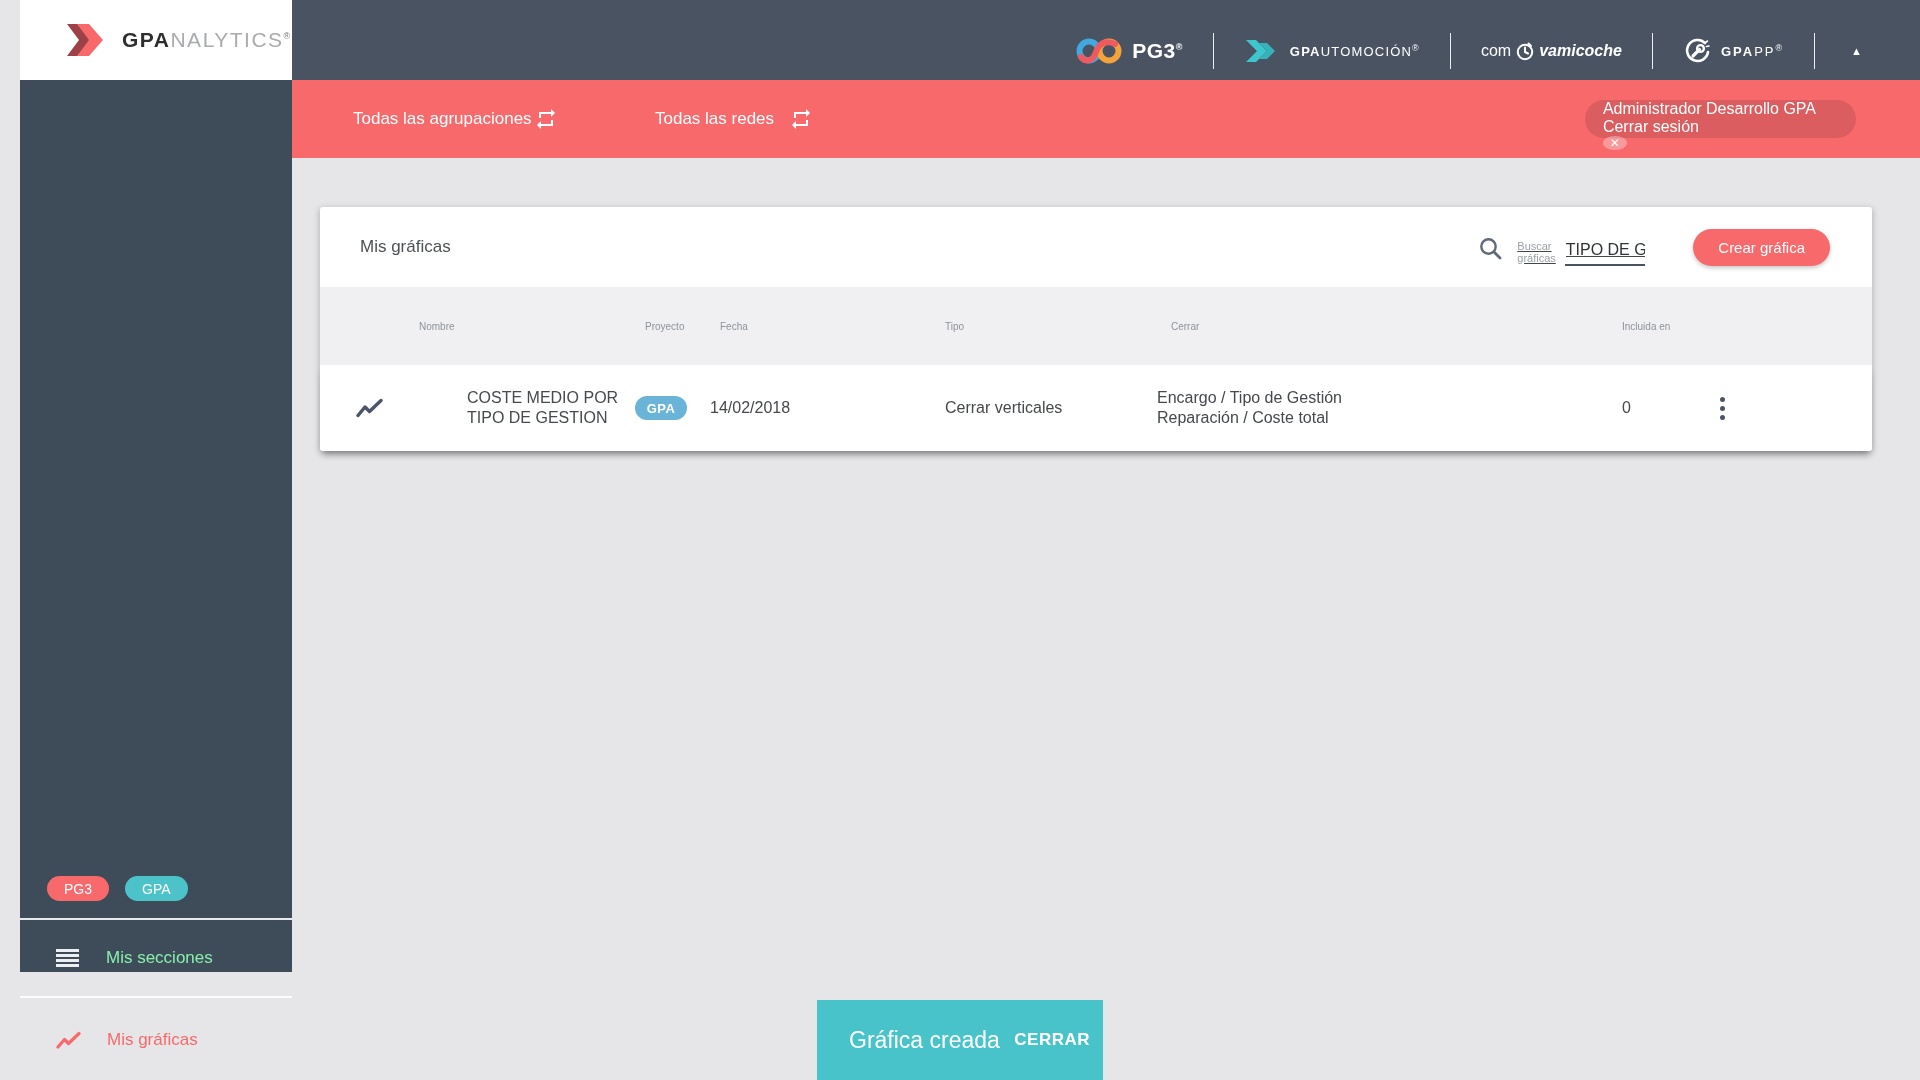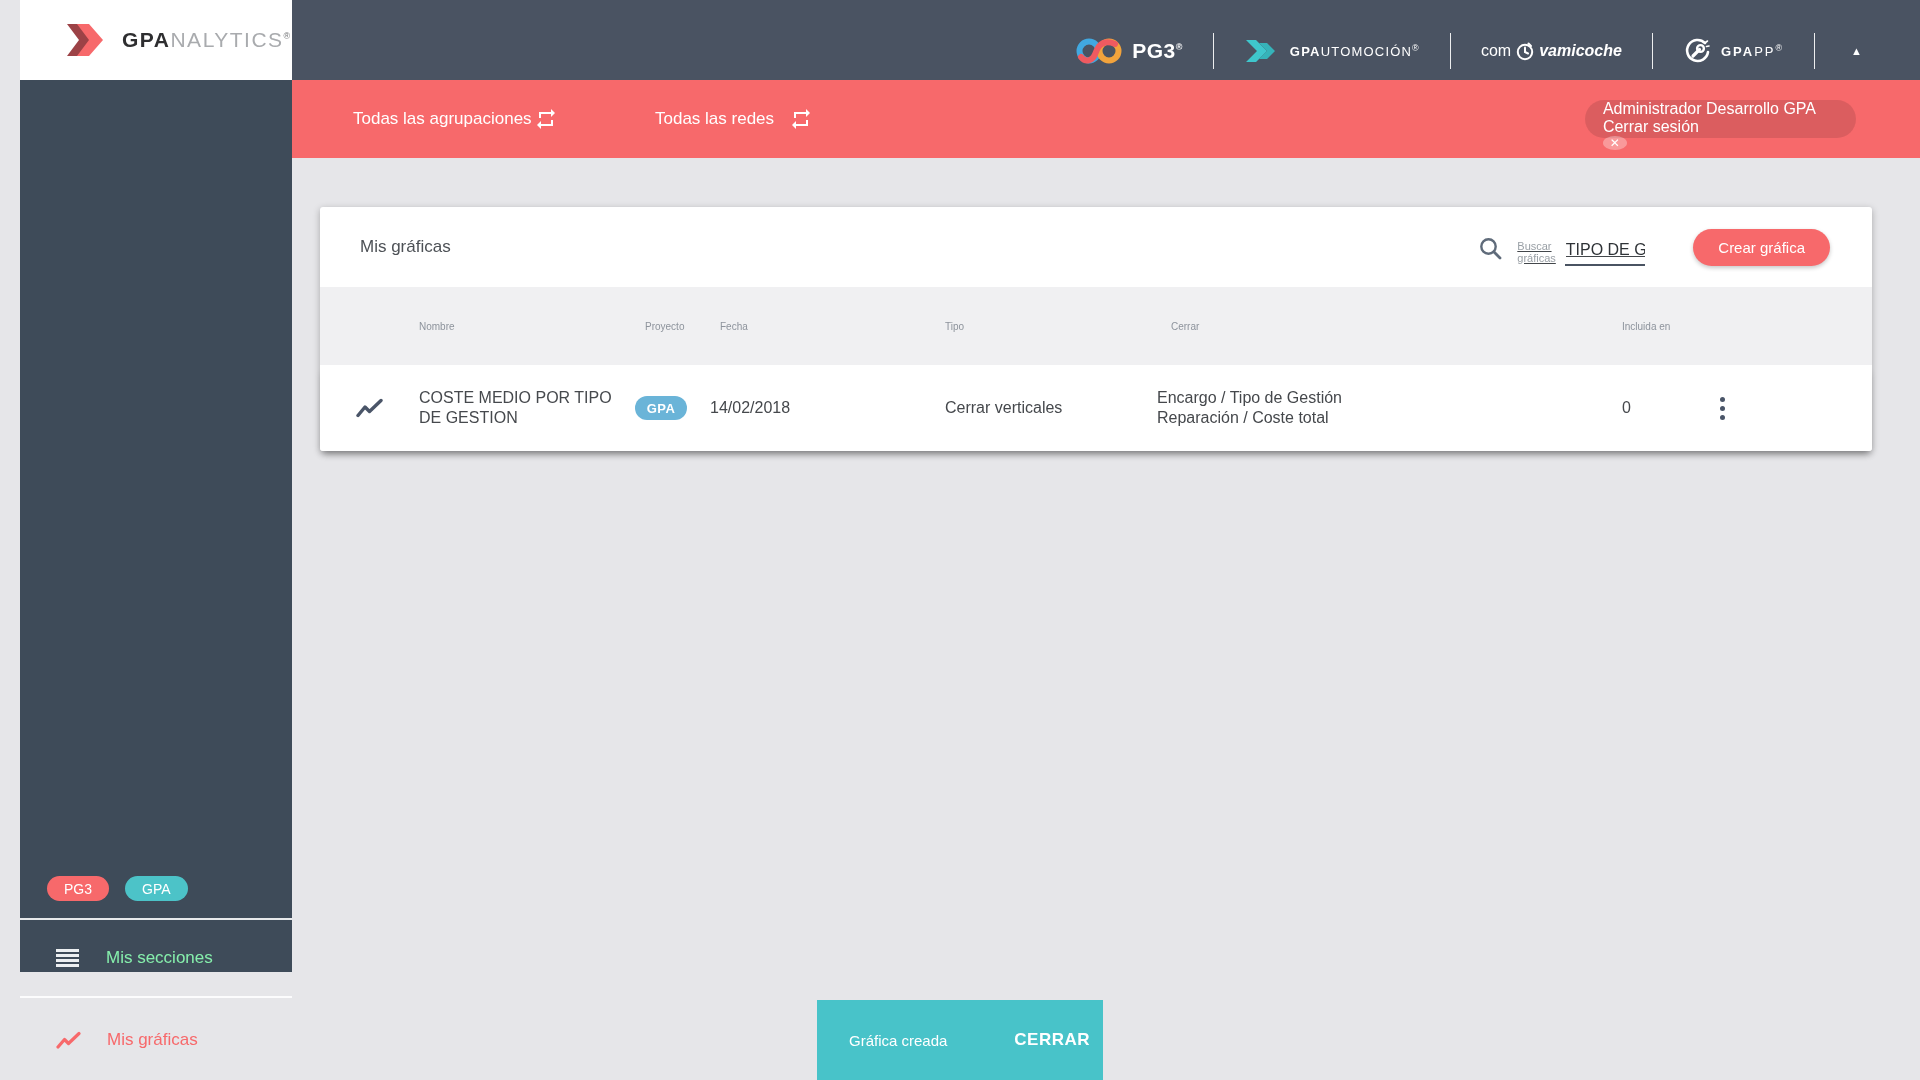--- a/index.html
+++ b/index.html
@@ -126,37 +126,37 @@
   .th-date { padding-left:10px; }
   .th-data { padding-left:14px; }
   .th-included { padding-left:3px; }
 
   .trow {
     height:86px; background:#fff; font-size:16px; color:#45484c;
     border-radius:0 0 3px 3px; cursor:pointer;
     box-shadow:0 6px 7px -3px rgba(0,0,0,0.3);
   }
   .cell-icon { display:flex; justify-content:center; }
-  .cell-name { line-height:20px; padding-right:16px; color:#46494d; }
+  .cell-name { line-height:20px; padding-right:16px; color:#46494d;margin-left:48px; }
   .badge-proj {
     width:52px; height:24px; border-radius:12px; background:#6ab4d8;
     color:#fff; font-size:13px; font-weight:bold; letter-spacing:0.5px;
     display:flex; align-items:center; justify-content:center;
   }
   .cell-data { line-height:20px; }
   .cell-included { padding-left:3px; }
   .kebab { display:flex; flex-direction:column; gap:4px; margin-left:2px; width:14px; cursor:pointer; padding:4px; }
   .kebab i { width:5px; height:5px; border-radius:50%; background:#4a5568; }
 
   
   .toast {
     position:absolute; left:817px; top:1000px; width:286px; height:80px;
     background:#48c3c9; color:#fff; display:flex; align-items:center; z-index:4;
   }
-  .toast-msg { margin-left:32px; font-size:15px; }
+  .toast-msg { margin-left:32px; font-size:23px; }
   .toast-action { margin-left:auto; margin-right:13px; font-size:17px; font-weight:bold; letter-spacing:0.5px; cursor:pointer; }
 </style>
 </head>
 <body>
 
 <header class="topbar">
   <div class="app-logo">
     <svg width="46" height="30" viewBox="0 0 46 30">
       <circle cx="13" cy="15" r="9.5" fill="none" stroke="#41a8e0" stroke-width="6"></circle>
       <circle cx="33" cy="15" r="9.5" fill="none" stroke="#f2a33c" stroke-width="6"></circle>

